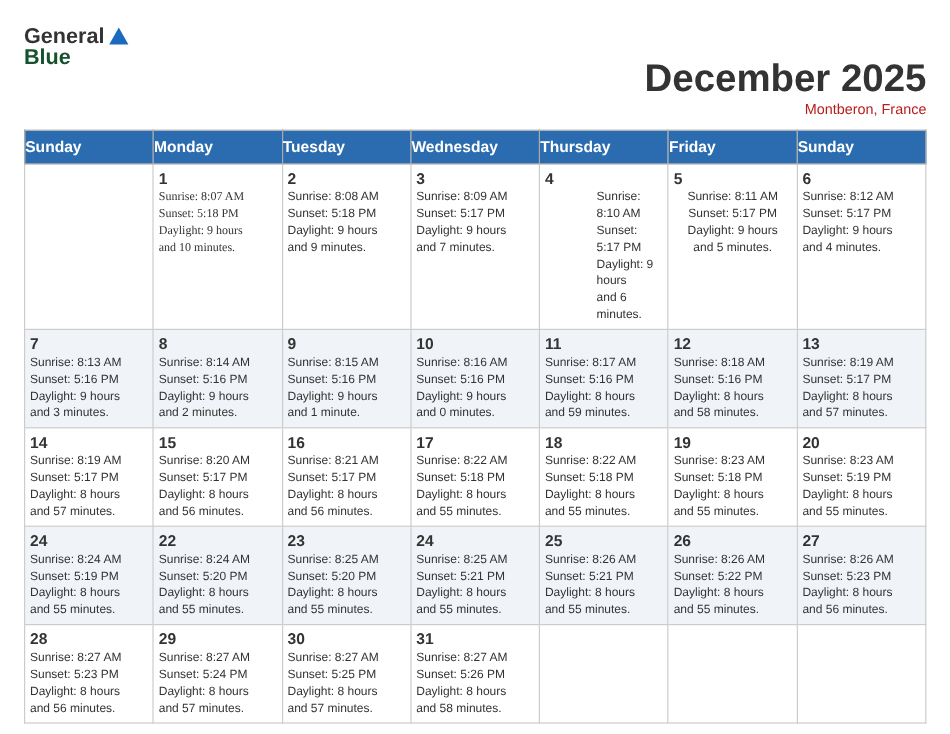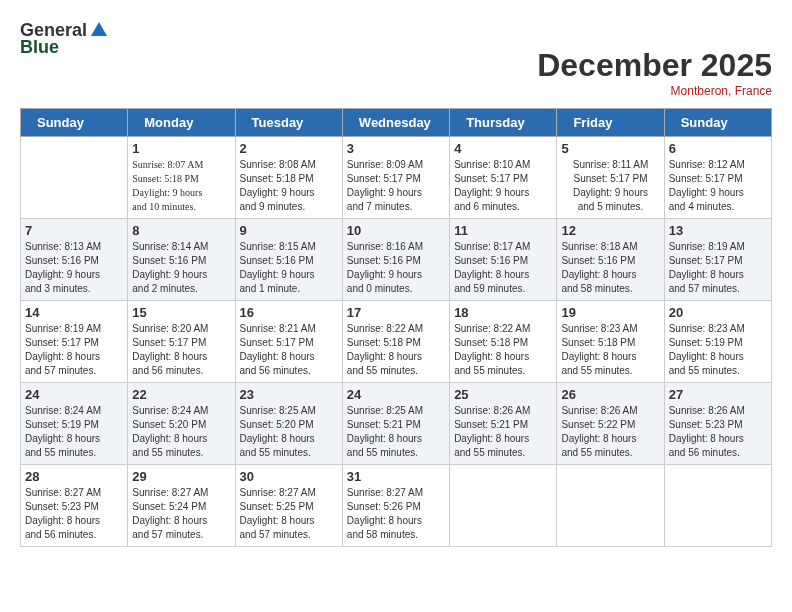--- a/index.html
+++ b/index.html
@@ -16,21 +16,21 @@
       align-items: flex-start;
       margin-bottom: 10px;
     }
     .logo {
       display: flex;
       flex-direction: column;
       align-items: flex-start;
     }
     .logo-row {
       display: flex;
-      align-items: flex-start;
+      align-items: flex-end;
     }
     .title-section {
       text-align: right;
       margin-top: 27px;
     }
     .month-title {
       font-size: 32px;
       font-weight: bold;
       color: #333;
     }
@@ -39,21 +39,21 @@
       color: #b91c1c;
     }
     table {
       width: 100%;
       border-collapse: collapse;
       font-size: 11px;
     }
     thead tr th {
       background-color: #2b6cb0;
       color: #fff;
-      padding: 6px 16px;
+      padding: 6px 0;
       text-align: left;
       font-size: 13px;
       font-weight: bold;
       border: 1px solid #aaa;
     }
     tbody tr td {
       border: 1px solid #ccc;
       vertical-align: top;
       padding: 4px 4px;
       min-height: 70px;
@@ -131,21 +131,21 @@
         </td>
         <td>
           <span class="day-number">3</span>
           <div class="day-info" style="white-space: pre-line;">Sunrise: 8:09 AM
 Sunset: 5:17 PM
 Daylight: 9 hours
 and 7 minutes.</div>
         </td>
         <td>
           <span class="day-number">4</span>
-          <div class="day-info" style="white-space: pre-line;">Sunrise: 8:10 AM
+          <div class="day-info" style="white-space: pre-line; margin-left: 43px;">Sunrise: 8:10 AM
 Sunset: 5:17 PM
 Daylight: 9 hours
 and 6 minutes.</div>
         </td>
         <td>
           <span class="day-number">5</span>
           <div class="day-info" style="white-space: pre-line; text-align: center;">Sunrise: 8:11 AM
 Sunset: 5:17 PM
 Daylight: 9 hours
 and 5 minutes.</div>

